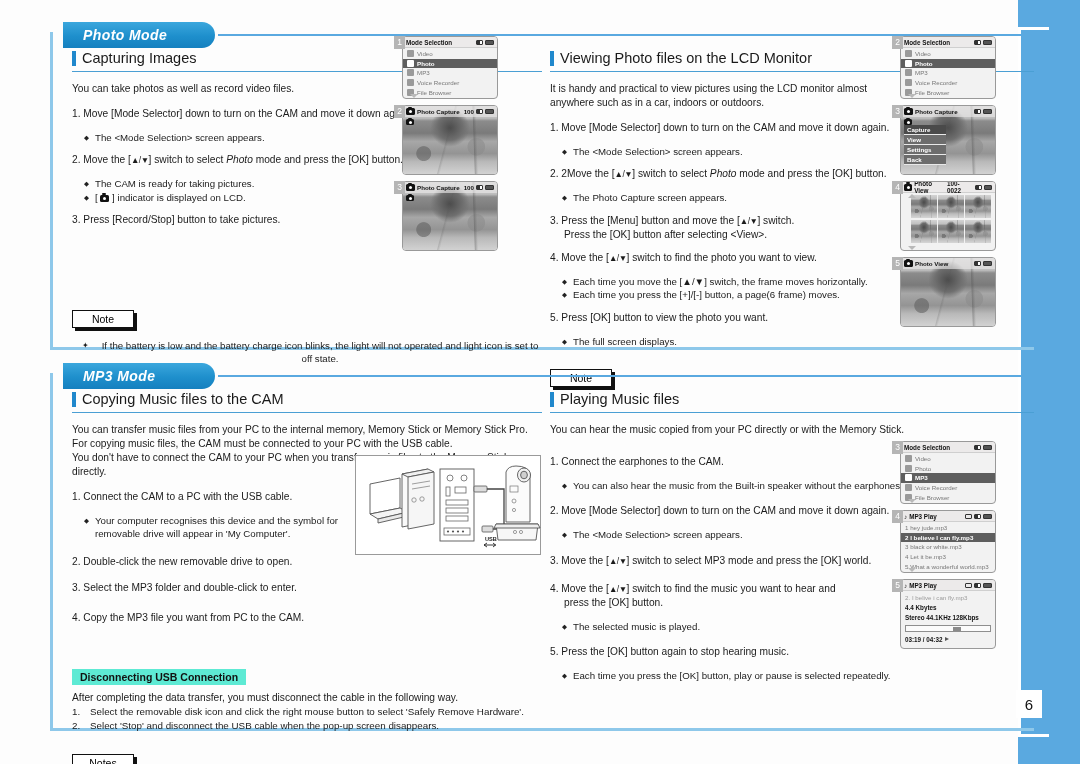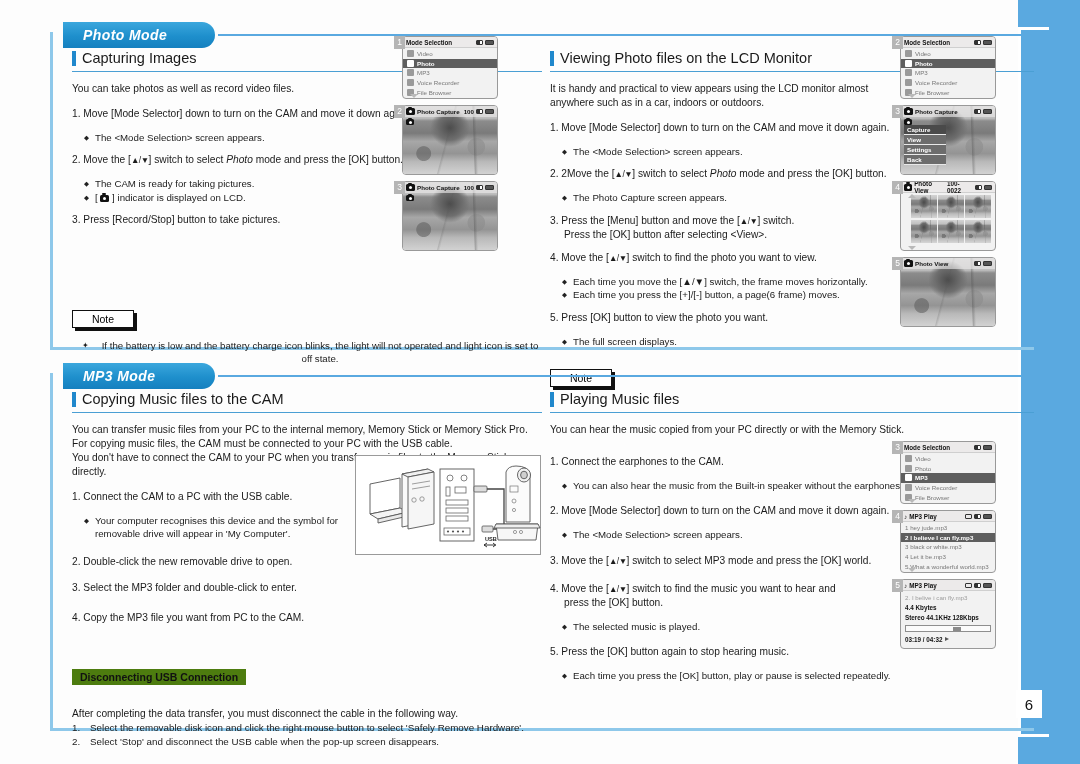--- a/index.html
+++ b/index.html
@@ -151,25 +151,25 @@
     position: relative; padding-left: 22px; margin-top: 2px; text-align: center;
   }
   .note-items li::before {
     content: "\2726";
     position: absolute; left: 6px; top: 0; font-size: 8px;
   }
 
   
   .gray-head {
     display: inline-block;
-    background: #4d7c0f;
+    background: #5eead4;
     font-size: 10.5px; font-weight: bold;
     padding: 2px 8px;
     color: #111;
-    margin-bottom: 22px;
+    margin-bottom: 6px;
   }
   ol.plain { list-style: none; }
   ol.plain li { font-size: 9.8px; line-height: 14px; color: #1b1b1b; display: flex; gap: 6px; }
   ol.plain li .mk { width: 12px; flex: none; }
 
   
   .lcdstack { position: absolute; }
   .lcd-wrap { position: relative; margin-bottom: 4px; }
   .lcd-badge {
     position: absolute; left: 0; top: 0;
@@ -392,21 +392,21 @@
         <div style="margin-top:82px">
           <div class="note-box">Note</div>
           <ul class="note-items">
             <li>If the battery is low and the battery charge icon blinks, the light will not operated and light icon is set to off state.</li>
           </ul>
         </div>
       </div>
 
       <div class="col col-right">
         <h2 class="sub">Viewing Photo files on the LCD Monitor</h2>
-        <p class="body" style="width:345px">It is handy and practical to view appears using the LCD monitor almost anywhere such as in a car, indoors or outdoors.</p>
+        <p class="body" style="width:345px">It is handy and practical to view pictures using the LCD monitor almost anywhere such as in a car, indoors or outdoors.</p>
 
         <ol class="steps">
           <li>
             <span>1.</span>
             <span>Move [Mode Selector] down to turn on the CAM and move it down again.</span>
             <ul class="bul">
               <li>The &lt;Mode Selection&gt; screen appears.</li>
             </ul>
           </li>
           <li>

